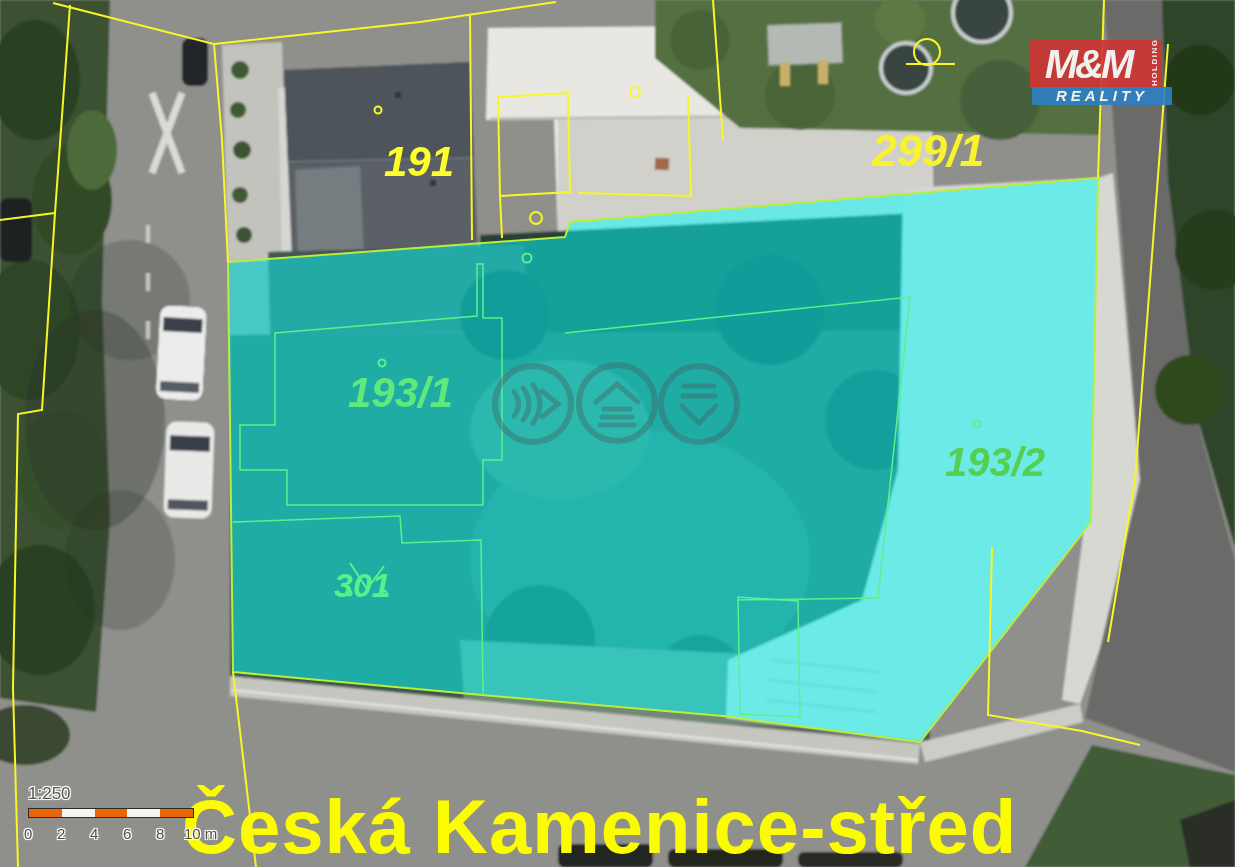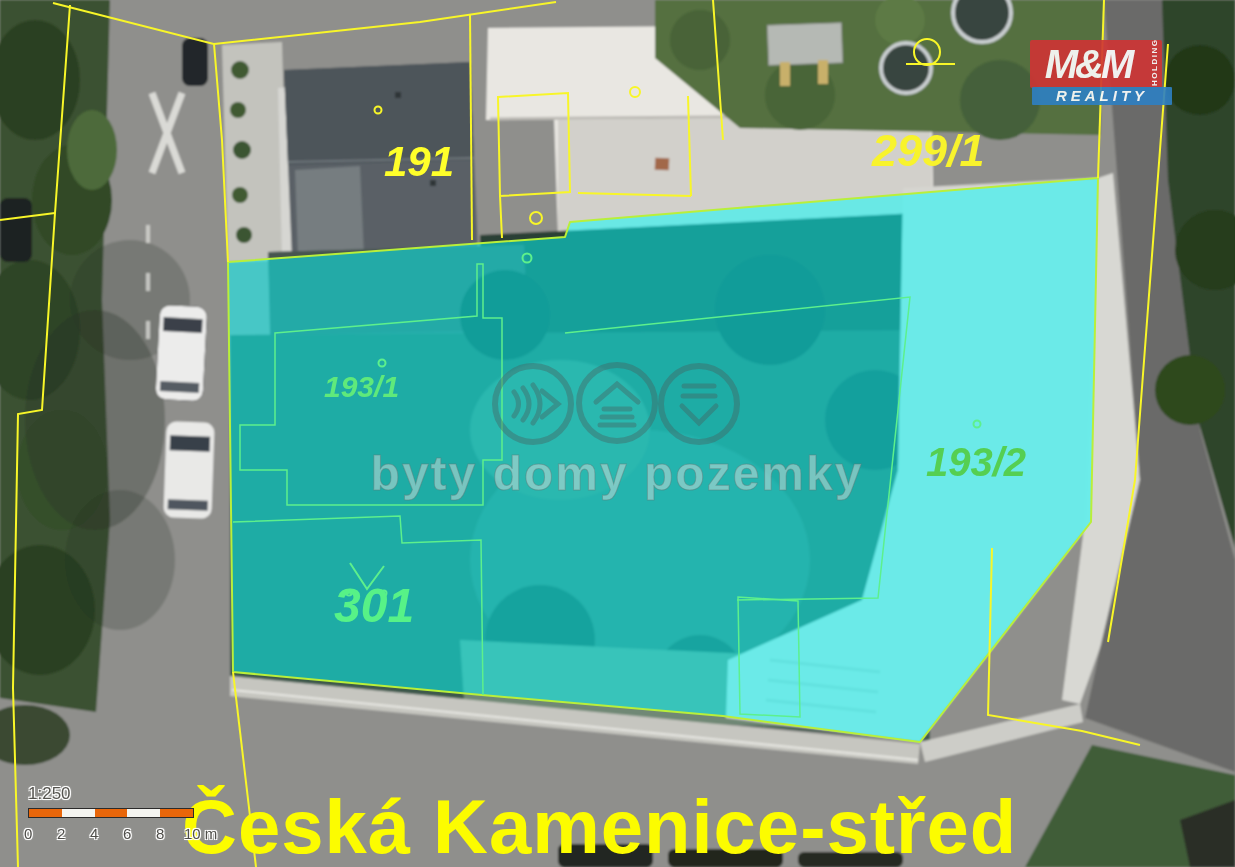--- a/index.html
+++ b/index.html
@@ -4,23 +4,23 @@
 <style>
   html,body{margin:0;padding:0;background:#666;}
   *{box-sizing:border-box;font-family:"Liberation Sans",sans-serif;}
   .stage{position:relative;width:1235px;height:867px;overflow:hidden;background:#8f8f8c;}
   .stage svg{position:absolute;left:0;top:0;}
   .abs{position:absolute;white-space:nowrap;}
   
   .parcel-label{font-style:italic;font-weight:600;line-height:1;}
   .pl-191{left:340px;top:141px;font-size:42px;color:#ffff2a;margin-left:44px;}
   .pl-2991{left:872px;top:80px;font-size:45px;color:#f8f32c;margin-top:48px;}
-  .pl-1931{left:324px;top:372px;font-size:30px;color:#5fe97b;}
-  .pl-1932{left:926px;top:442px;font-size:40px;color:#55cf52;font-style:italic;}
-  .pl-301{left:334px;top:582px;font-size:48px;color:#57f287;}
+  .pl-1931{left:348px;top:372px;font-size:42px;color:#5fe97b;}
+  .pl-1932{left:945px;top:442px;font-size:40px;color:#55cf52;font-style:italic;}
+  .pl-301{left:334px;top:568px;font-size:34px;color:#57f287;}
   
   .place-label{font-weight:700;color:#fcfc00;line-height:1;}
   .place-1{left:150px;top:699px;font-size:76px;letter-spacing:3px;}
   .place-2{left:182px;top:789px;font-size:76px;letter-spacing:1px;text-align:right;}
   
   .wm-text{left:617px;top:446px;transform:translateX(-50%);font-size:48px;font-weight:800;
     color:rgba(210,222,220,0.50);-webkit-text-stroke:1px rgba(95,120,118,0.45);letter-spacing:2px;}
   
   .scalebar{left:8px;top:784px;width:210px;height:72px;}
   .sb-ratio{position:absolute;left:20px;top:0;font-size:17px;font-weight:400;color:#55544f;
@@ -222,21 +222,20 @@
       </g>
     </g>
   </svg>
 
   <div class="abs parcel-label pl-191">191</div>
   <div class="abs parcel-label pl-2991">299/1</div>
   <div class="abs parcel-label pl-1931">193/1</div>
   <div class="abs parcel-label pl-1932">193/2</div>
   <div class="abs parcel-label pl-301">301</div>
 
-  <div class="abs wm-text">byty domy pozemky</div>
 
   <div class="abs place-label place-2">Česká Kamenice-střed</div>
 
   <div class="abs scalebar">
     <div class="sb-ratio">1:250</div>
     <div class="sb-bar">
       <div class="sb-seg orange"></div>
       <div class="sb-seg white"></div>
       <div class="sb-seg orange"></div>
       <div class="sb-seg white"></div>

